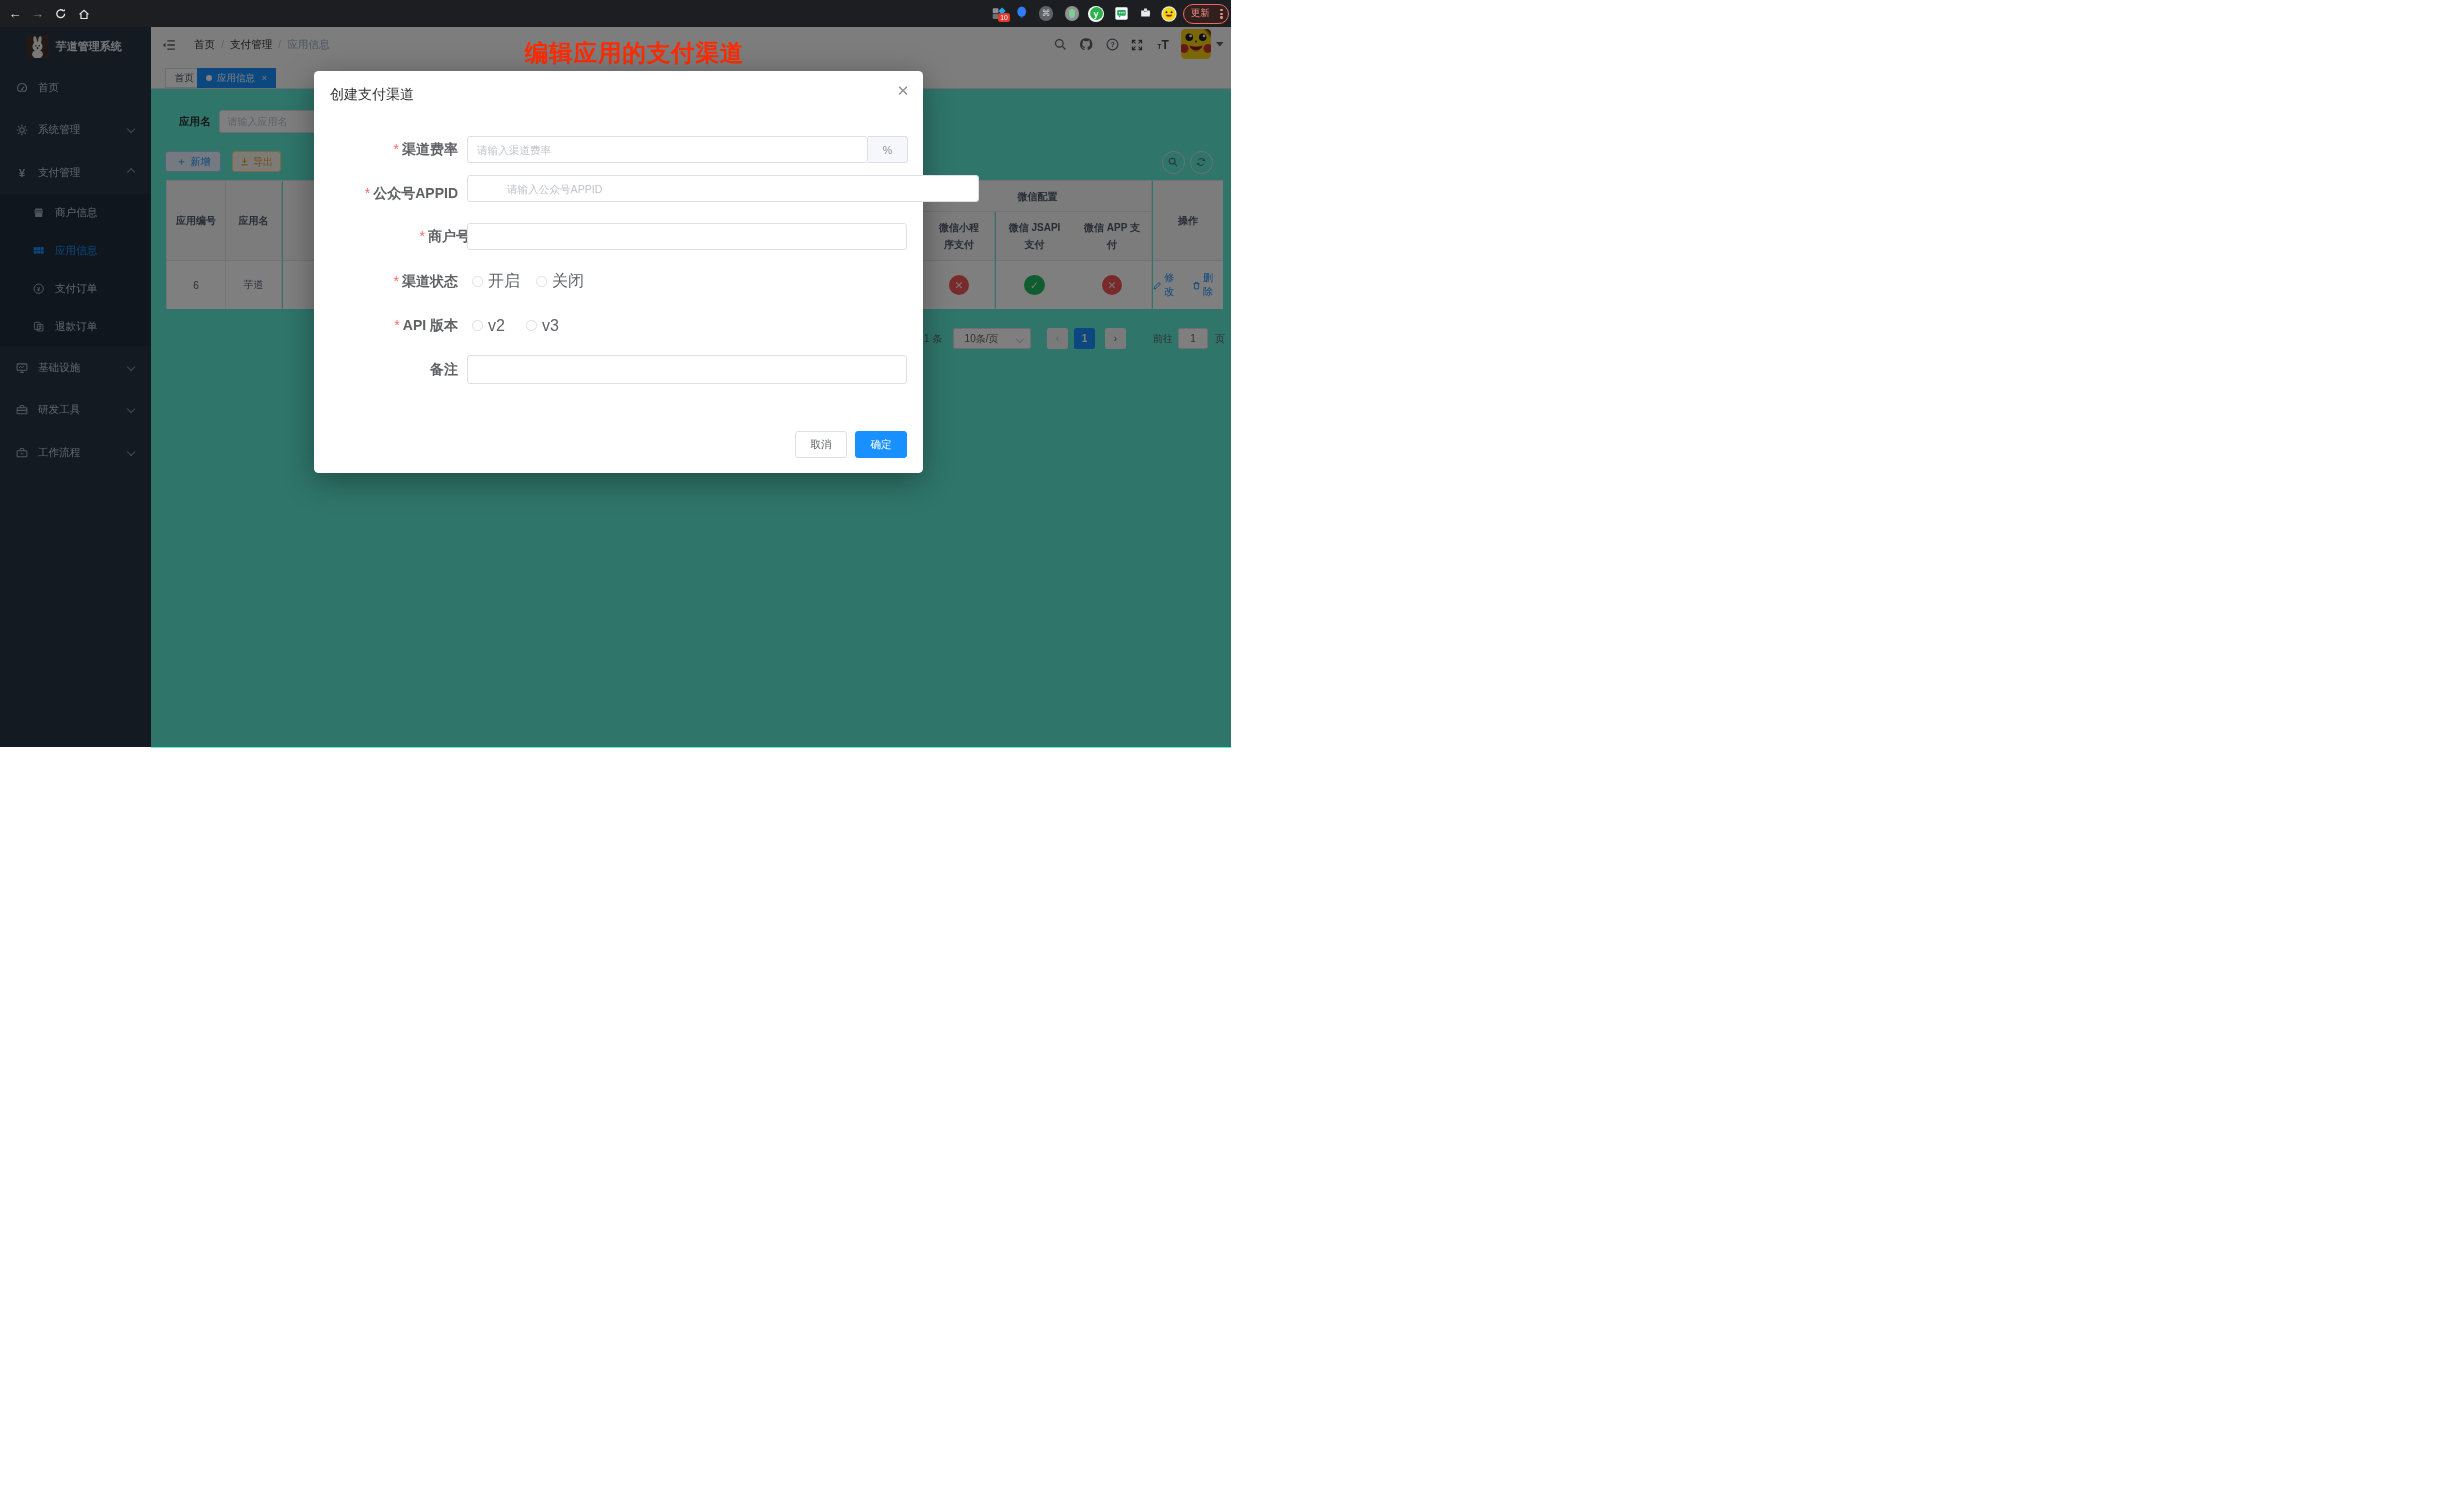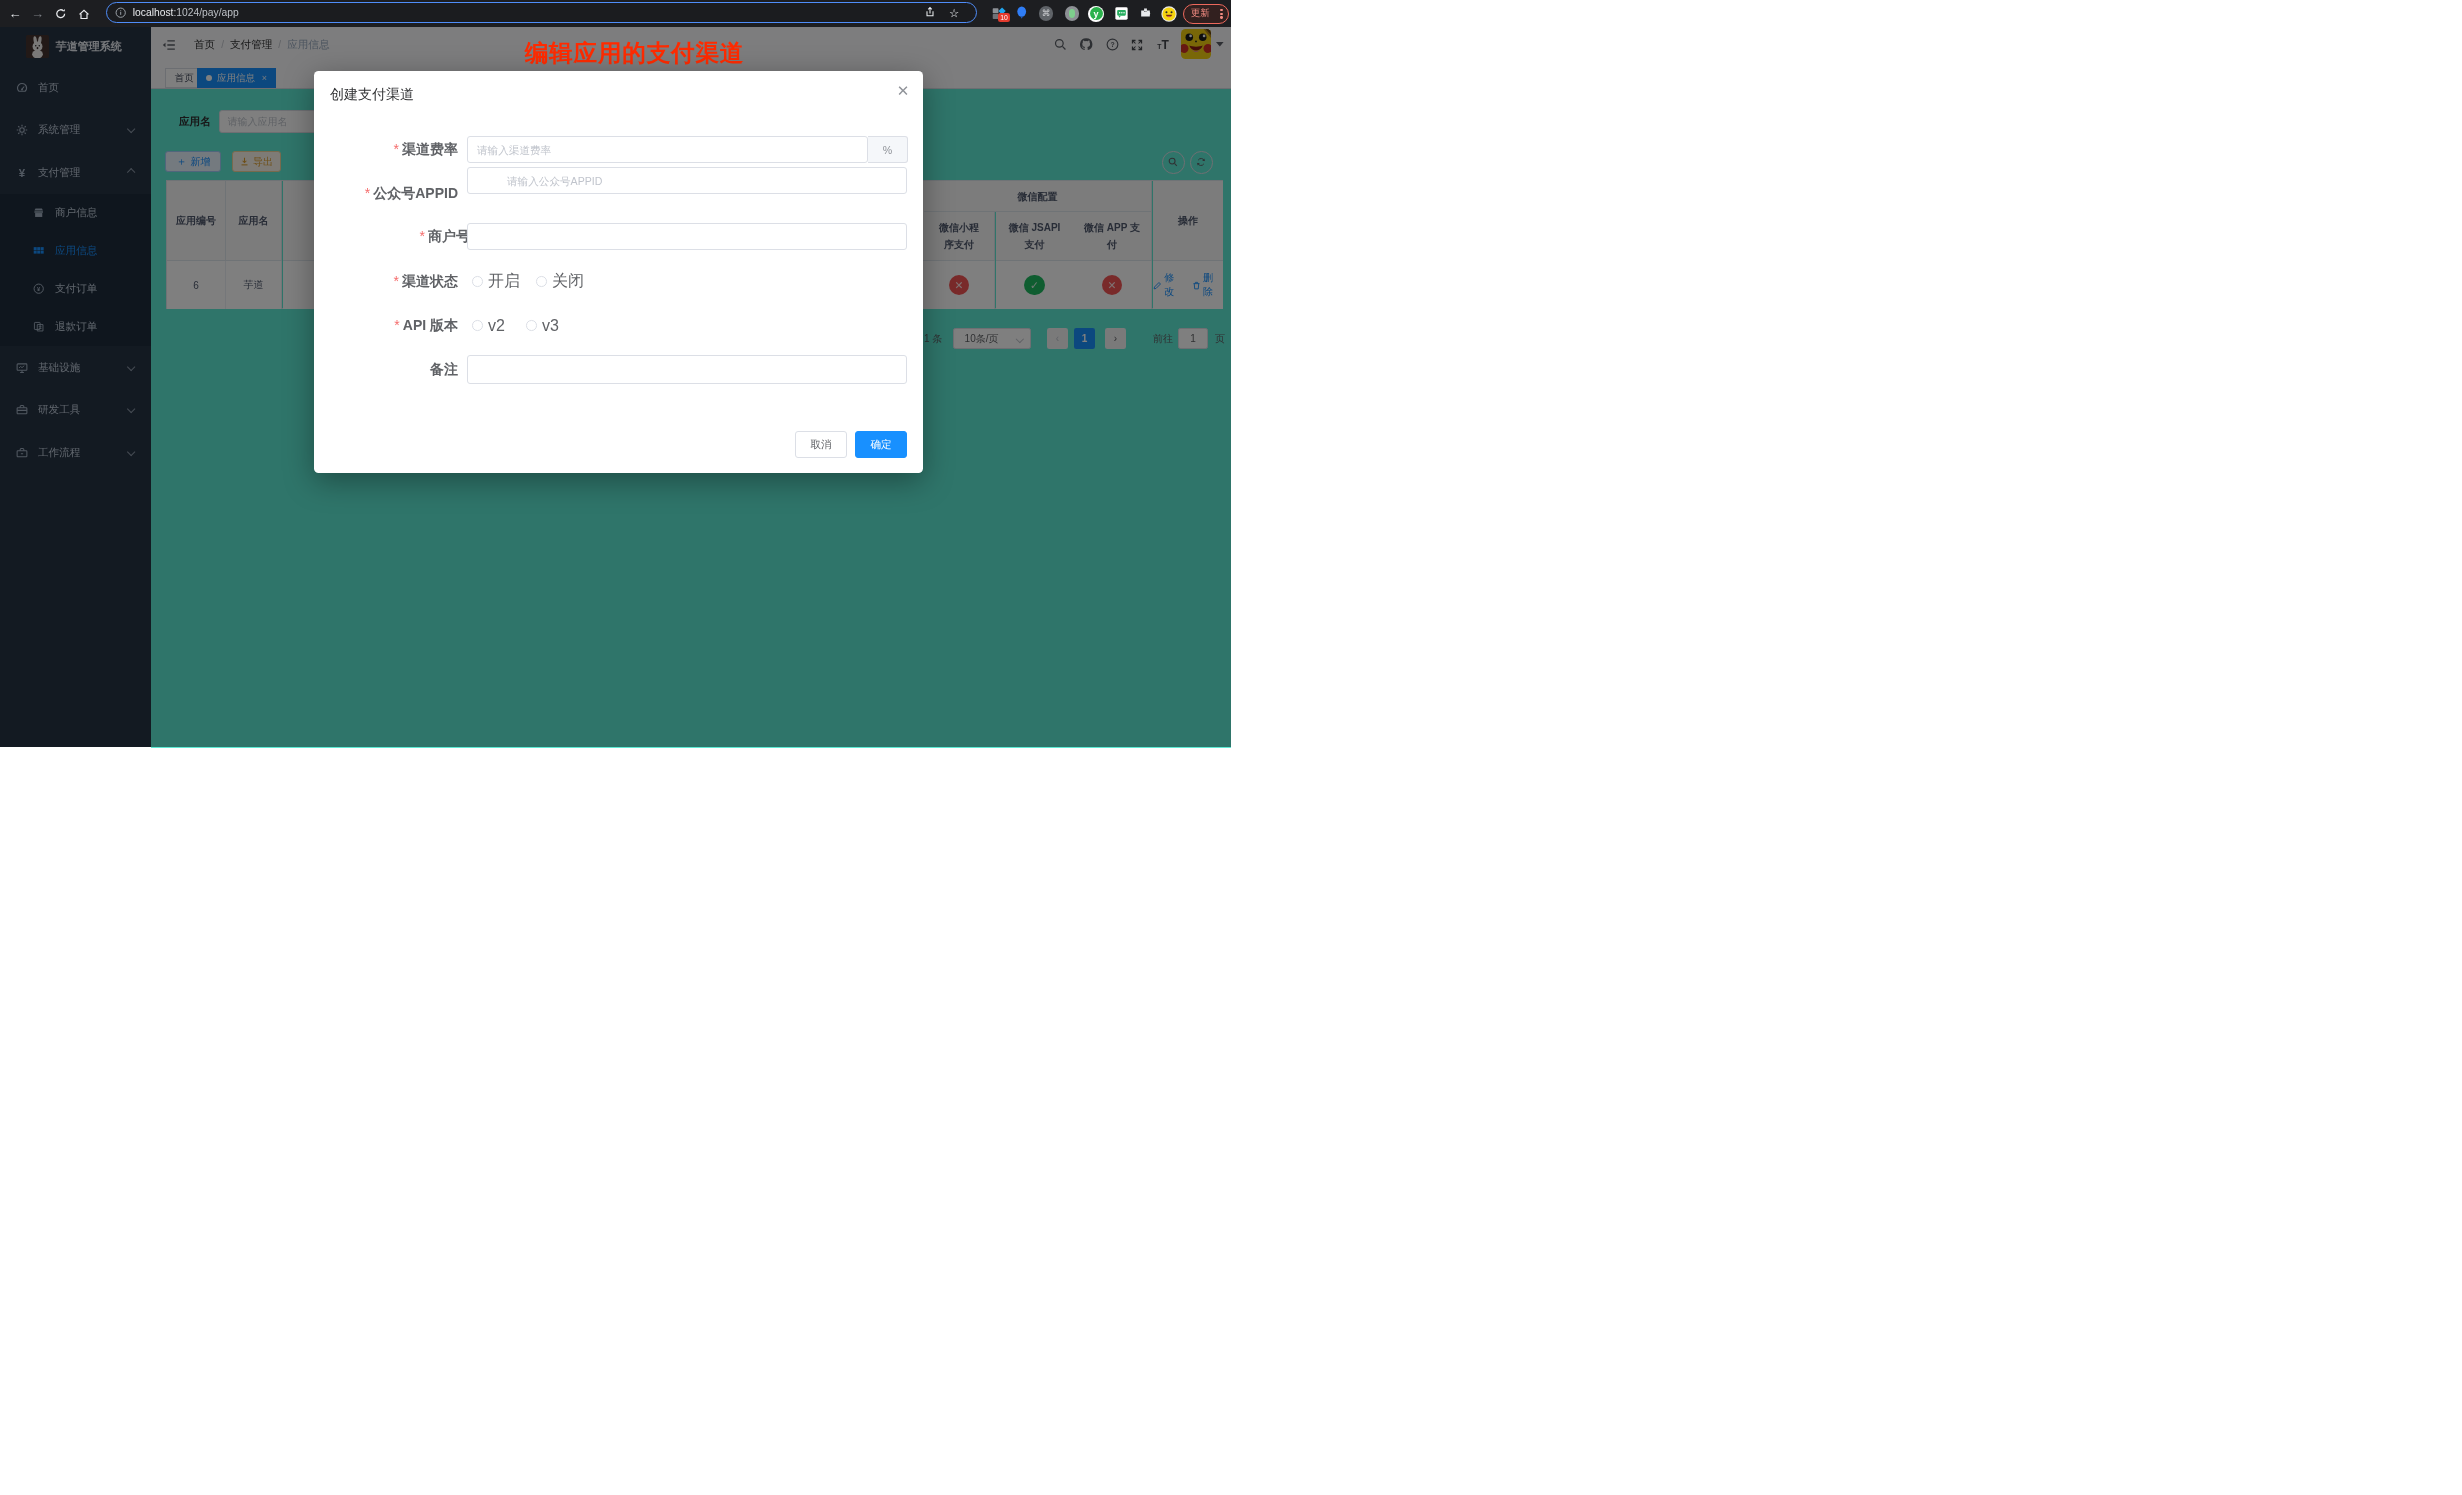--- a/index.html
+++ b/index.html
@@ -115,35 +115,20 @@
         <path d="M13.5 8a5.5 5.5 0 1 1-1.6-3.9" fill="none" stroke="#e8eaed" stroke-width="1.8"></path>
         <path d="M13.8 1.5v3.2h-3.2z" fill="#e8eaed"></path>
       </svg>
   </div>
   <div class="nav-btn" style="left:73px;">
     <svg width="12" height="12" viewBox="0 0 16 16">
         <path d="M2 8.5 8 3l6 5.5M4 7.5V14h8V7.5" fill="none" stroke="#e8eaed" stroke-width="1.6"></path>
       </svg>
   </div>
 
-  <div class="url-bar">
-    <svg width="11.4" height="11.4" viewBox="0 0 16 16" style="margin-left:8.4px;">
-        <circle cx="8" cy="8" r="6.5" fill="none" stroke="#9aa0a6" stroke-width="1.4"></circle>
-        <rect x="7.3" y="7" width="1.4" height="4" fill="#9aa0a6"></rect>
-        <rect x="7.3" y="4.6" width="1.4" height="1.4" fill="#9aa0a6"></rect>
-      </svg>
-    <div class="url-text"><span style="color:#e8eaed;">localhost</span><span style="color:#bdc1c6;">:1024/pay/app</span></div>
-    <div style="position:absolute;right:40px;top:3px;">
-      <svg width="12" height="12" viewBox="0 0 16 16">
-          <path d="M4 7v6h8V7" fill="none" stroke="#e8eaed" stroke-width="1.4"></path>
-          <path d="M8 10V2.5M5.6 4.5 8 2l2.4 2.5" fill="none" stroke="#e8eaed" stroke-width="1.4"></path>
-        </svg>
-    </div>
-    <div style="position:absolute;right:16.7px;top:2.3px;color:#e8eaed;font-size:11.4px;">☆</div>
-  </div>
 
   <div class="ext" style="left:989px;width:21px;">
     <svg width="14.4" height="14.4" viewBox="0 0 20 20">
         <rect x="1" y="3" width="8" height="7" rx="1" fill="#8d9095"></rect>
         <rect x="1" y="11" width="8" height="7" rx="1" fill="#6f7277"></rect>
         <path d="M14 2l5 5-5 5-5-5z" fill="#1fa7f0"></path>
       </svg>
     <div style="position:absolute;left:9px;top:13px;background:#e33b2e;color:#fff;font-size:6.8px;border-radius:2.3px;padding:0.8px 2.3px;line-height:1.1;">10</div>
   </div>
   <div class="ext" style="left:1013px;width:18px;">
@@ -477,21 +462,21 @@
 
 <div class="modal">
   <div class="m-title">创建支付渠道</div>
   <div class="m-close">✕</div>
 
   <div class="m-label req" style="top:65px;">渠道费率</div>
   <input class="m-input" style="top: 65px; width: 401px;" placeholder="请输入渠道费率">
   <div class="suffix" style="top:65px;">%</div>
 
   <div class="m-label req" style="top:109px;">公众号APPID</div>
-  <input class="m-input" style="top: 96px; width: 440px; padding-left: 39px;" placeholder="请输入公众号APPID">
+  <input class="m-input" style="top: 104px; width: 512px; padding-left: 39px;" placeholder="请输入公众号APPID">
 
   <div class="m-label req" style="top:152px;margin-left:12px;">商户号</div>
   <input class="m-input" style="top: 152px; width: 440px;">
 
   <div class="m-label req" style="top:197px;">渠道状态</div>
   <div class="flex" style="position:absolute;left:158px;top:197px;height:27px;cursor:pointer;">
     <i class="radio"></i>
     <span class="r-label">开启</span>
   </div>
   <div class="flex" style="position:absolute;left:222px;top:197px;height:27px;cursor:pointer;align-items:center;">

